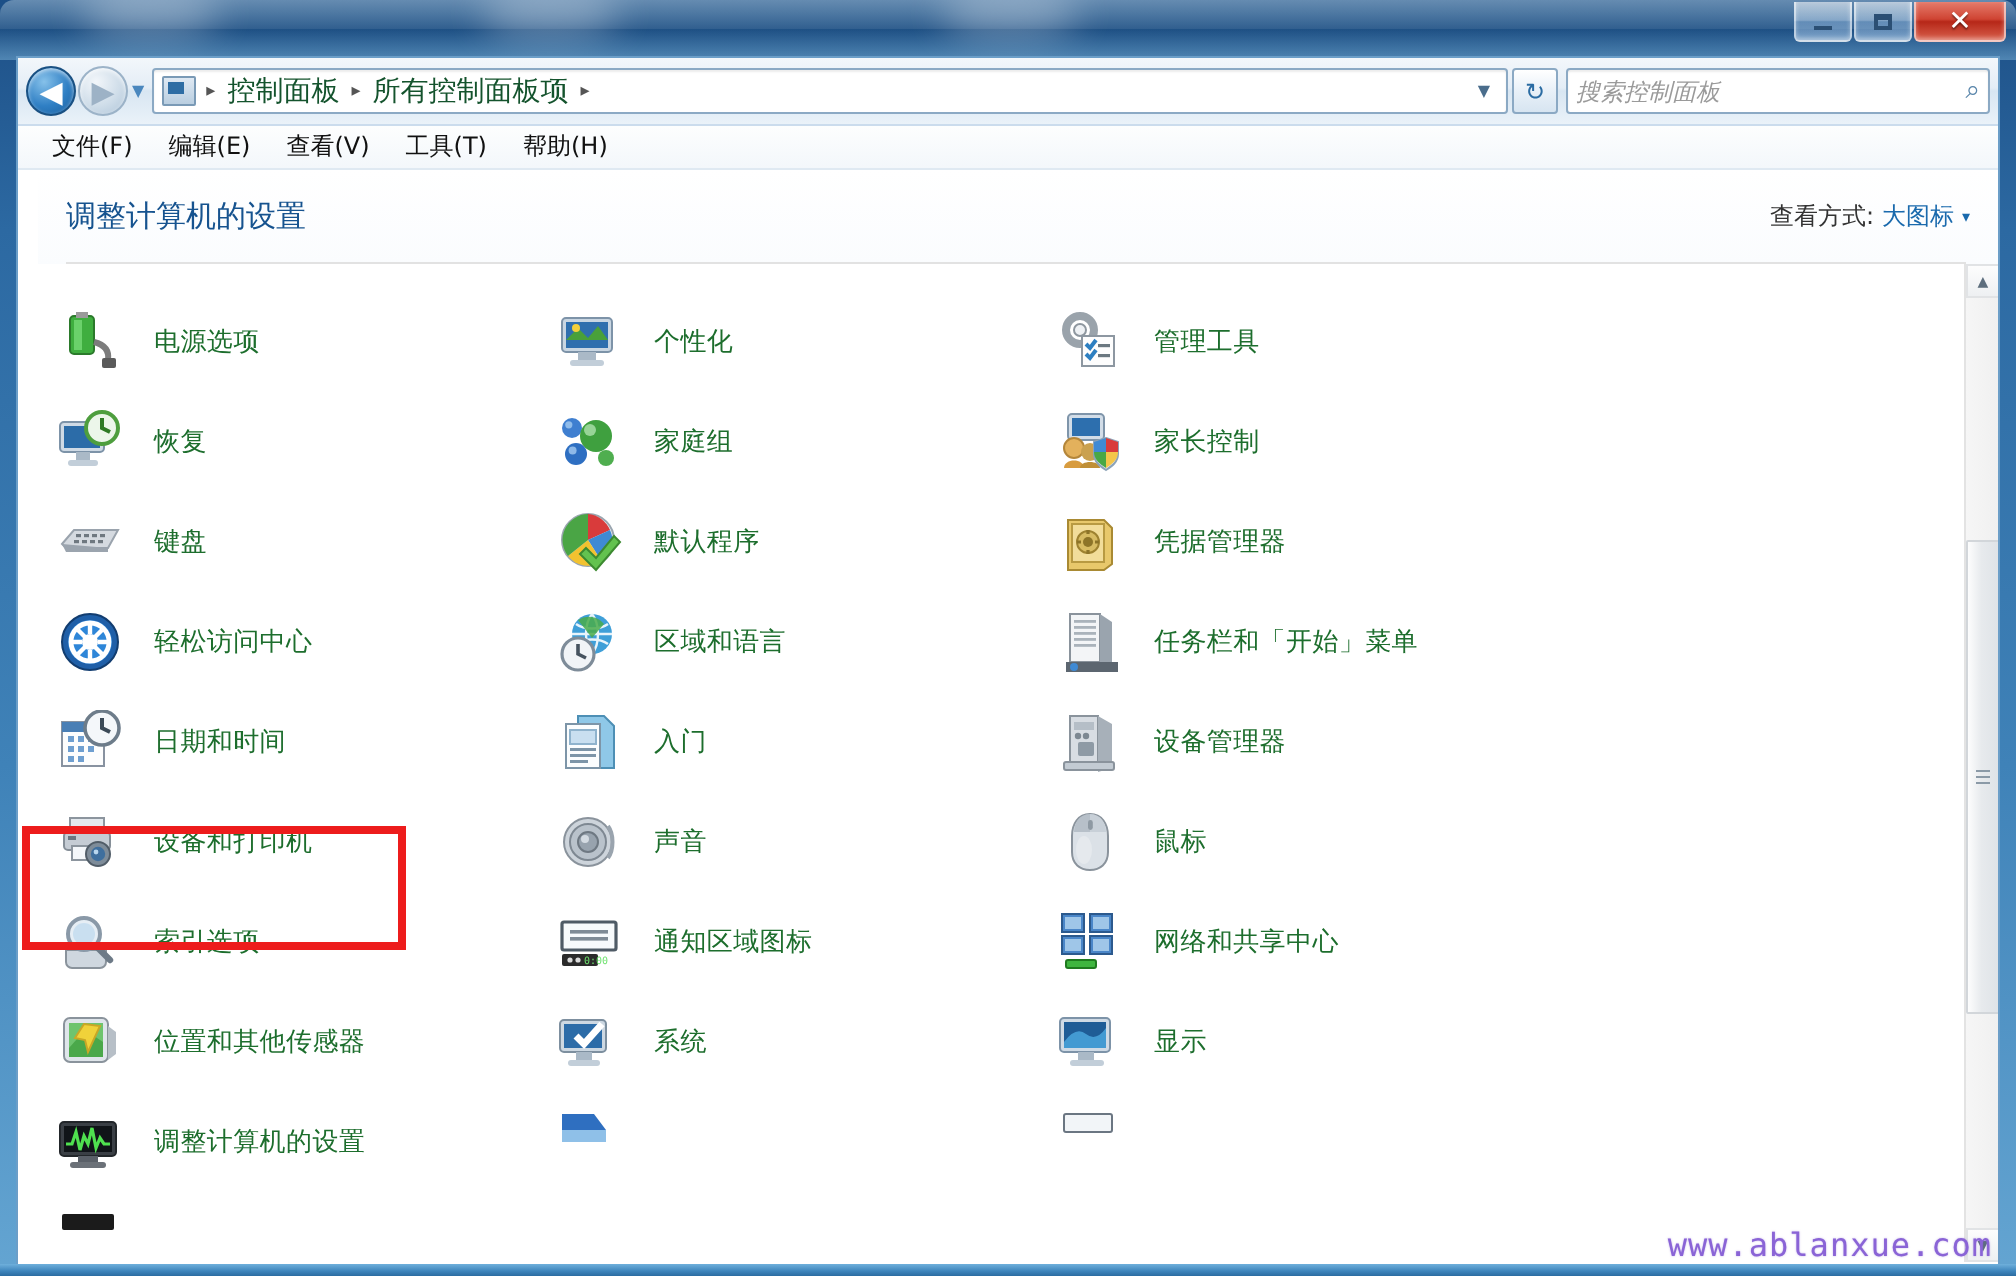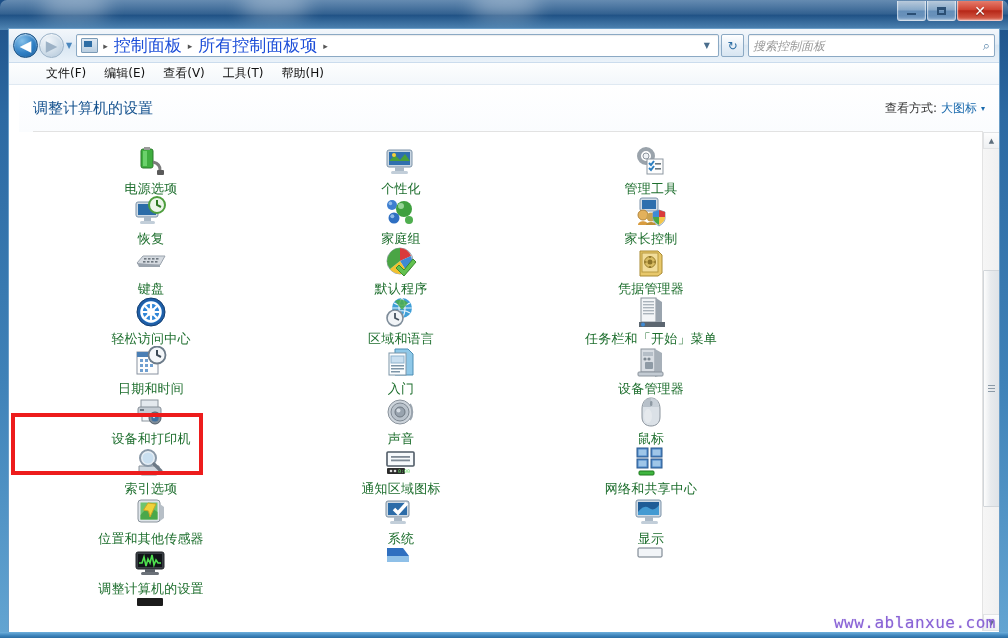--- a/index.html
+++ b/index.html
@@ -141,41 +141,41 @@
     position: relative;
     flex: none;
   }
   #cp-icon::after {
     content: "";
     position: absolute; left: 2px; top: 2px;
     width: 8px; height: 6px;
     background: #2e6da4;
   }
   .crumb {
-    font-size: 17px;
-    color: #1d4ed8;
+    font-size: 14px;
+    color: #14532d;
     padding: 2px 4px;
     white-space: nowrap;
   }
   .crumb-sep {
     color: #555; font-size: 9px; padding: 0 2px;
   }
   #addr-dropdown { margin-left: auto; color: #4a6d8c; font-size: 8px; padding: 0 6px; }
   #refresh-btn {
     width: 23px; height: 23px;
     margin-left: 2px;
     border: 1px solid #8ba9c4;
     border-radius: 2px;
     background: linear-gradient(180deg, #ffffff 0%, #e8f0f8 50%, #d7e5f1 100%);
     display: flex; align-items: center; justify-content: center;
     color: #2b6ca3; font-size: 12px;
     flex: none;
   }
   #searchbox {
-    width: 247px; height: 23px;
+    width: 212px; height: 23px;
     margin-left: 4px;
     background: #ffffff;
     border: 1px solid #8ba9c4;
     border-radius: 2px;
     display: flex; align-items: center;
     padding: 0 4px;
     flex: none;
     box-shadow: inset 0 1px 1px rgba(0,0,0,.08);
   }
   #search-input {
@@ -187,21 +187,21 @@
     background: transparent;
   }
   #search-input::placeholder { color: #9a9a9a; font-style: italic; }
   #search-icon { color: #5a86ab; font-size: 13px; }
 
   
   #menubar {
     height: 22px;
     background: linear-gradient(180deg, #fdfefe 0%, #f3f7fb 100%);
     display: flex;
-    padding-left: 28px;
+    padding-left: 8px;
     border-bottom: 1px solid #dfe9f2;
   }
   .menuitem {
     font-size: 12px;
     color: #111111;
     padding: 2px 9px;
     white-space: nowrap;
   }
 
   
@@ -251,23 +251,22 @@
     width: 975px;
     display: flex;
     flex-wrap: wrap;
     padding-left: 14px;
   }
   .cp-item {
     width: 250px;
     height: 50px;
     display: flex;
     align-items: center;
-    gap: 2px;
+    gap: 16px;
     padding-left: 6px;
-    flex-direction: column;
   }
   .cp-icon {
     width: 32px; height: 32px;
     flex: none;
     position: relative;
   }
   .cp-label {
     font-size: 13px;
     color: #1d6e2d;
     white-space: nowrap;

